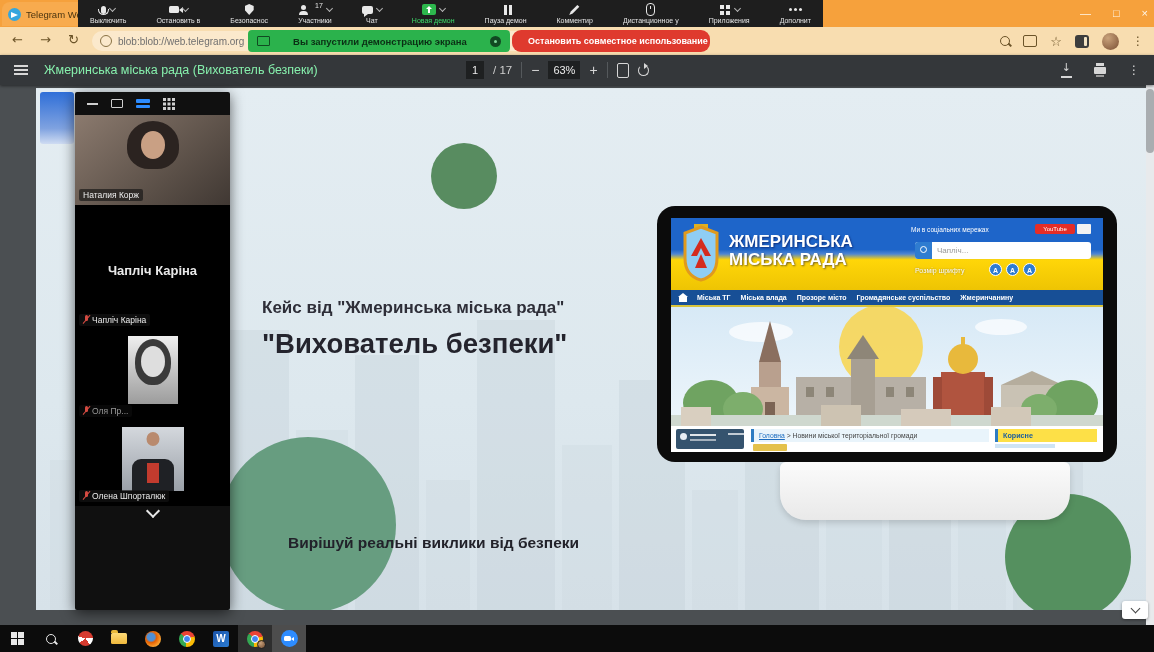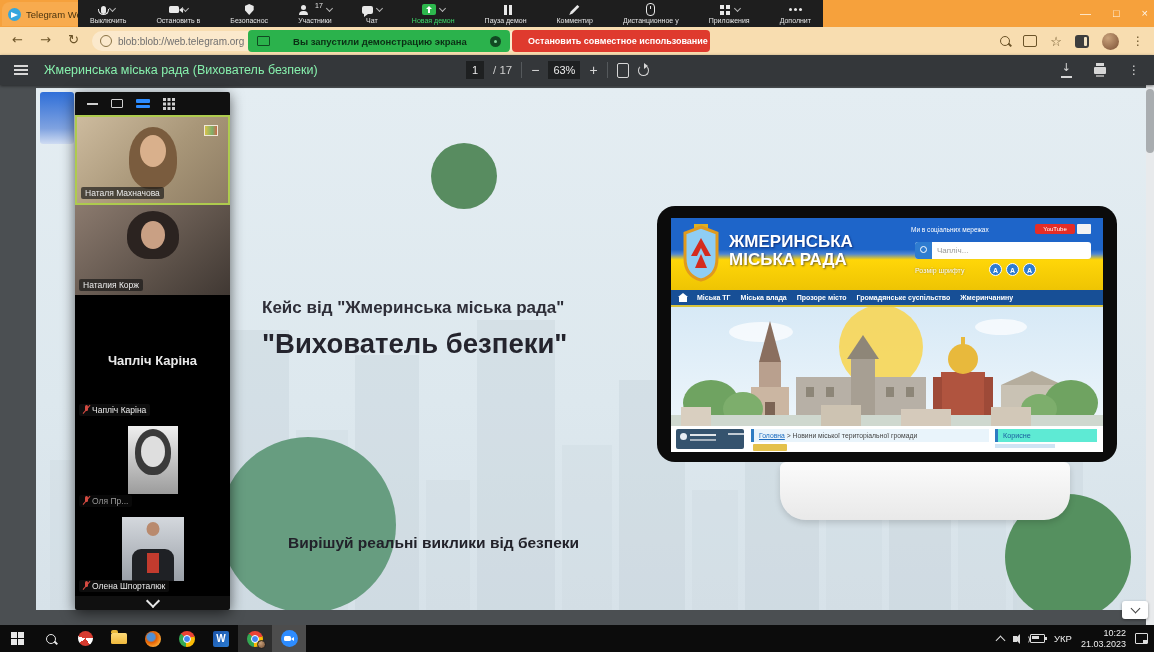--- a/index.html
+++ b/index.html
@@ -59,21 +59,21 @@
   
   .addr{left:0;top:27px;width:1154px;height:28px;background:#f8ddb0;}
   .nav-g{position:absolute;top:5px;font-size:13px;color:#6b5328;}
   .urlpill{position:absolute;left:92px;top:4px;width:566px;height:20px;border-radius:10px;background:#fbe9cc;
       display:flex;align-items:center;gap:6px;padding:0 8px;box-sizing:border-box;}
   .i-info{width:10px;height:10px;border:1.3px solid #8a7345;border-radius:50%;flex:0 0 auto;}
   .url-t{font-size:10px;color:#6f6f6f;white-space:nowrap;overflow:hidden;}
   .banner{position:absolute;top:30px;height:22px;display:flex;align-items:center;gap:7px;
       padding:0 9px;box-sizing:border-box;border-radius:4px;z-index:5;}
   .banner.green{left:248px;width:262px;background:#2bb24c;}
-  .banner.red{left:512px;width:198px;background:#df3a2e;}
+  .banner.red{left:512px;width:198px;background:#df3a2e;border-radius:9px;}
   .bt-g{font-size:9.5px;font-weight:bold;color:#0b2f15;white-space:nowrap;flex:1;text-align:center;}
   .bt-r{font-size:9px;font-weight:bold;color:#fff;white-space:nowrap;}
   .i-cast{width:11px;height:8px;border:1.5px solid #114a22;border-radius:1px;}
   .i-priv{width:11px;height:11px;border-radius:50%;background:#114a22;position:relative;}
   .i-priv::after{content:"";position:absolute;left:4px;top:4px;width:3px;height:3px;border-radius:50%;background:#7fd79a;}
   .i-stop{width:7px;height:7px;background:#fff;}
   .addr-r{position:absolute;right:10px;top:4px;display:flex;align-items:center;gap:13px;height:20px;}
   .i-lens{width:8px;height:8px;border:1.5px solid #6b5328;border-radius:50%;position:relative;}
   .i-lens::after{content:"";position:absolute;left:7px;top:7px;width:4px;height:1.5px;background:#6b5328;transform:rotate(45deg);}
   .i-send{width:12px;height:10px;border:1.3px solid #6b5328;border-radius:2px;position:relative;font-size:0;}
@@ -158,22 +158,22 @@
   .wstrip{position:absolute;left:0;top:208px;width:432px;height:26px;background:#fff;}
   .wwidget{position:absolute;left:5px;top:3px;width:68px;height:20px;background:#35536e;border-radius:2px;}
   .wwidget::before{content:"";position:absolute;left:4px;top:4px;width:7px;height:7px;border-radius:50%;background:#e8eef4;}
   .wwidget::after{content:"";position:absolute;left:14px;top:5px;width:26px;height:2px;background:rgba(255,255,255,.85);
       box-shadow:0 5px rgba(255,255,255,.55), 38px -1px rgba(255,255,255,.7);}
   .wcrumb{position:absolute;left:80px;top:3px;width:238px;height:13px;background:#e9f4fb;border-left:3px solid #2e7cc2;
       font-size:6.8px;line-height:13px;padding-left:5px;box-sizing:border-box;white-space:nowrap;overflow:hidden;}
   .wcrumb .lnk{color:#1a6bbf;text-decoration:underline;}
   .wcrumb .rest{color:#444;}
   .wybtn{position:absolute;left:82px;top:18px;width:34px;height:7px;background:#e4c14b;border-radius:1px;}
-  .wuseful{position:absolute;left:324px;top:3px;width:102px;height:13px;background:#5eead4;border-left:3px solid #2e7cc2;
-      font-size:7.2px;font-weight:normal;color:#1a5d9e;line-height:13px;padding-left:5px;box-sizing:border-box;}
+  .wuseful{position:absolute;left:324px;top:3px;width:102px;height:13px;background:#fde047;border-left:3px solid #2e7cc2;
+      font-size:7.2px;font-weight:bold;color:#1a5d9e;line-height:13px;padding-left:5px;box-sizing:border-box;}
   .wuline{position:absolute;left:324px;top:18px;width:60px;height:4px;background:#cfe4f4;}
 
   
   .panel{position:absolute;left:75px;top:7px;width:155px;height:518px;background:#101010;
       box-shadow:0 3px 14px rgba(0,0,0,.6);z-index:10;border-radius:2px;}
   .phead{height:23px;display:flex;align-items:center;gap:13px;padding-left:12px;}
   .i-min{width:11px;height:2px;background:#cfcfcf;}
   .i-win{width:10px;height:7px;border:1.6px solid #cfcfcf;border-radius:1px;}
   .i-spk{width:14px;height:10px;display:flex;flex-direction:column;gap:2px;justify-content:center;}
   .i-spk span{height:3.4px;background:#2d8cff;border-radius:1px;}
@@ -517,26 +517,20 @@
     <div class="panel">
       <div class="phead">
         <span class="i-min"></span>
         <span class="i-win"></span>
         <span class="i-spk">
             <span></span>
             <span></span>
           </span>
         <span class="i-grid"></span>
       </div>
-      <div class="tile t1">
-        <span class="frame-art"></span>
-        <span class="sil-hair" style="top:10px;width:48px;height:62px;background:#7a5c3e;"></span>
-        <span class="sil-face" style="top:18px;width:26px;height:32px;background:#d9b08c;"></span>
-        <span class="ntag">Наталя Махначова</span>
-      </div>
       <div class="tile t2">
         <span class="sil-hair" style="top:6px;width:52px;height:48px;background:#2b2320;"></span>
         <span class="sil-face" style="top:16px;width:24px;height:28px;background:#c9a084;"></span>
         <span class="ntag">Наталия Корж</span>
       </div>
       <div class="tile t3">
         <div class="cname">Чапліч Каріна</div>
         <span class="ntag">
           <span class="micoff"></span>
           <span>Чапліч Каріна</span>
@@ -599,25 +593,14 @@
         <span class="i-word">W</span>
       </div>
     <div class="tk on1">
       <span class="i-chrome"></span>
       <span class="avdot"></span>
     </div>
     <div class="tk on2">
         <span class="i-zoomapp"></span>
       </div>
   </div>
-  <div class="tray">
-    <span class="i-up"></span>
-    <span class="i-vol"></span>
-    <span class="i-batt"></span>
-    <span class="tr-lang">УКР</span>
-    <span class="tr-dt">
-      <span>10:22</span><br>
-      <span>21.03.2023</span>
-    </span>
-    <span class="i-notif"></span>
-  </div>
 
 </div>
 
 </body></html>

